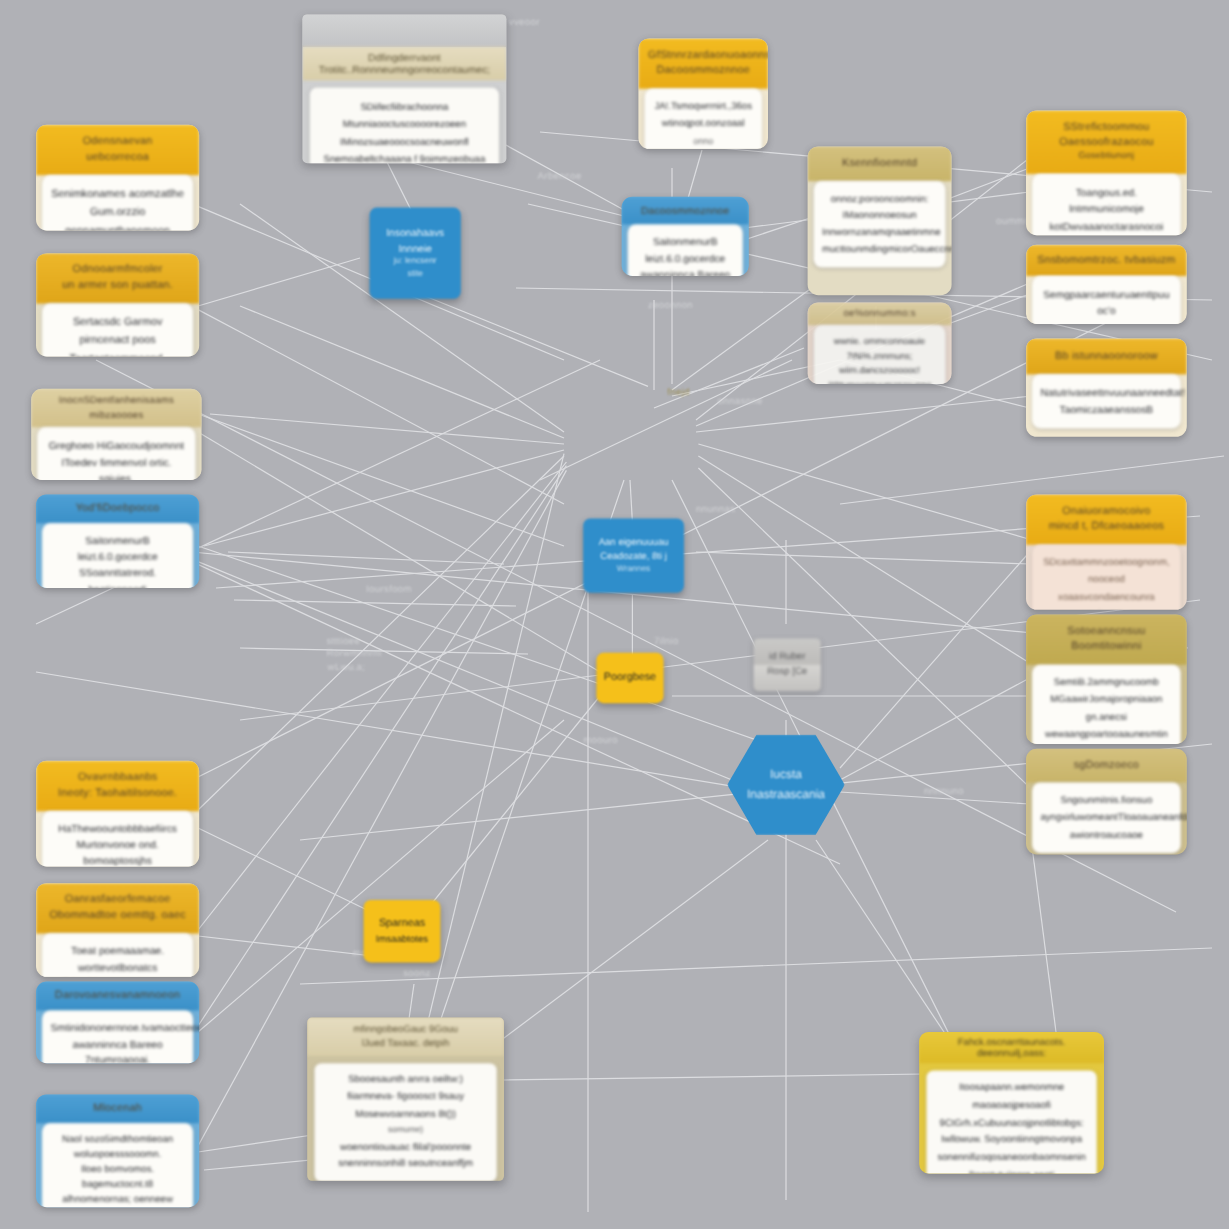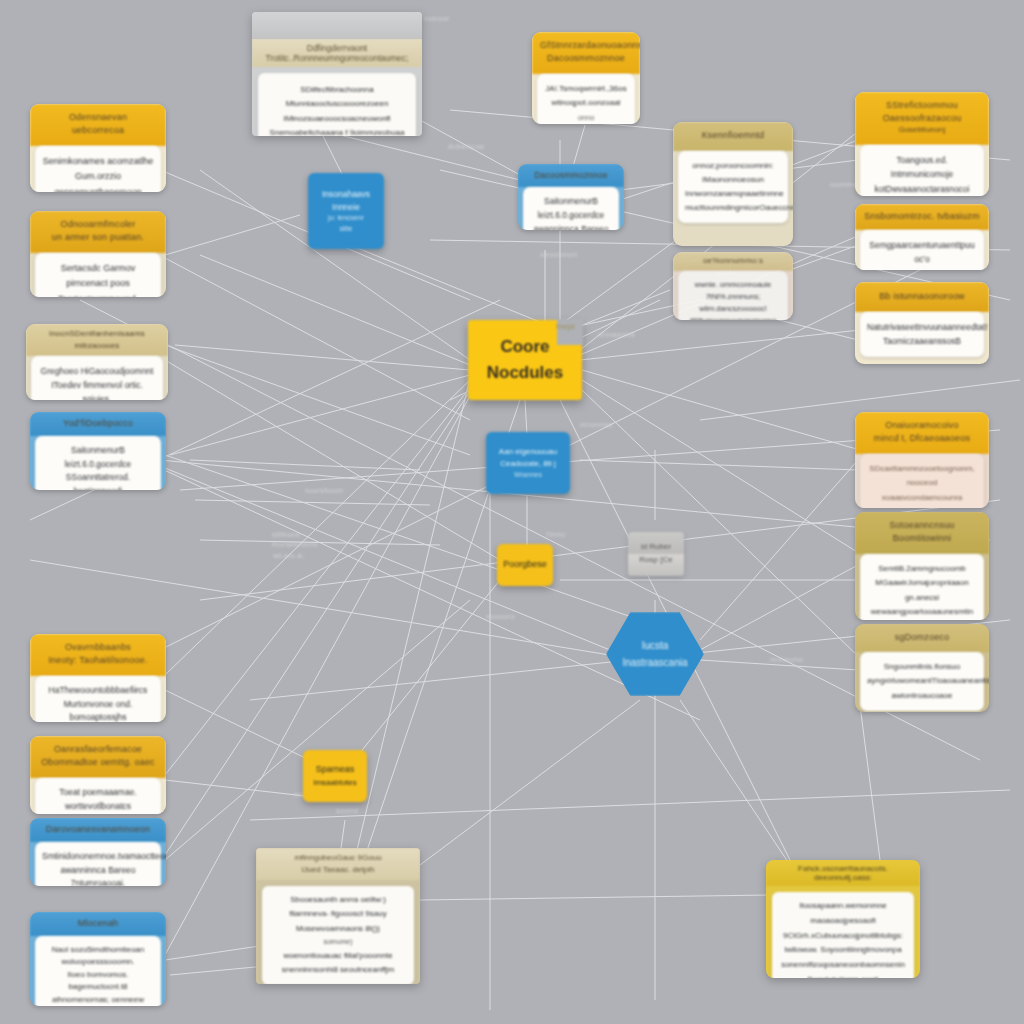--- a/index.html
+++ b/index.html
@@ -488,27 +488,20 @@
   <div class="node shellBlue" style="left:518px;top:164px;width:106px;height:66px;">
     <div class="hdr blue" style="padding:5px 6px 6px;font-size:8.5px;">
       <div>Dacoosmmoznnoe</div>
     </div>
     <div class="body" style="font-size:8.5px;line-height:1.6;">
       <div>SaitonmenurB leizt.6.0.gocerdce</div>
       <div>awanninnca Bareeo 7ntumroaooai.</div>
     </div>
   </div>
 
-  <div id="core" style="left:468px;top:320px;width:114px;height:80px;">
-    <div class="notch"></div>
-    <div style="position:relative;z-index:2;">
-      <div>Coore</div>
-      <div>Nocdules</div>
-    </div>
-  </div>
   <div class="edge-label" style="left:556px;top:322px;color:#9a8b48;">fnejd</div>
 
   <div class="solid s-blue" style="left:486px;top:432px;width:84px;height:62px;flex-direction:column;font-size:8px;">
     <div>Aan eigenuuuau</div>
     <div>Ceadozate, 8ti j</div>
     <div style="font-size:7px;opacity:.8;">Wrannes</div>
   </div>
 
   <div class="solid s-gold" style="left:497px;top:544px;width:56px;height:42px;font-size:9px;">
     <div>Poorgbese</div>

